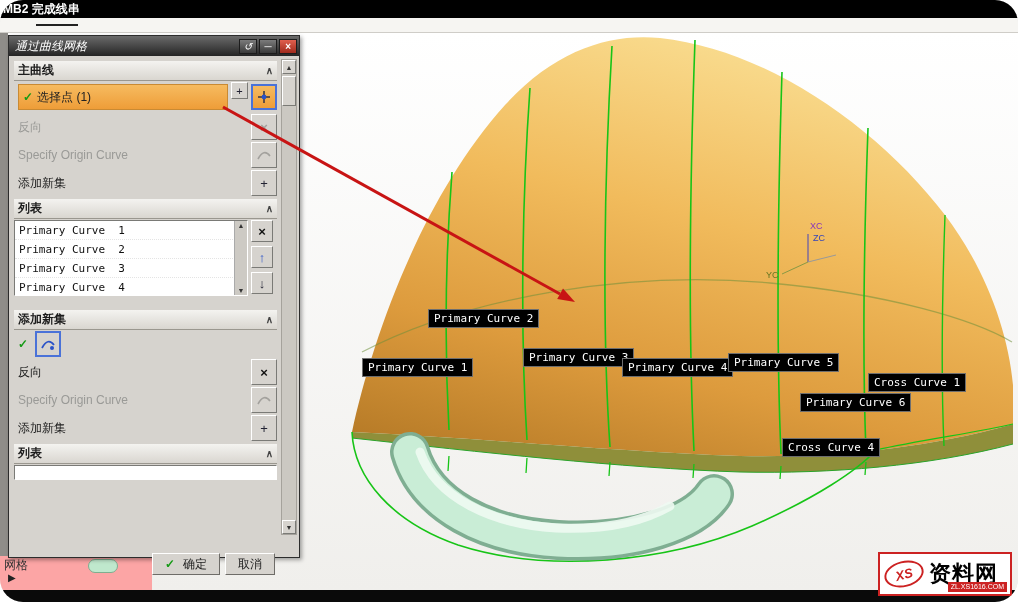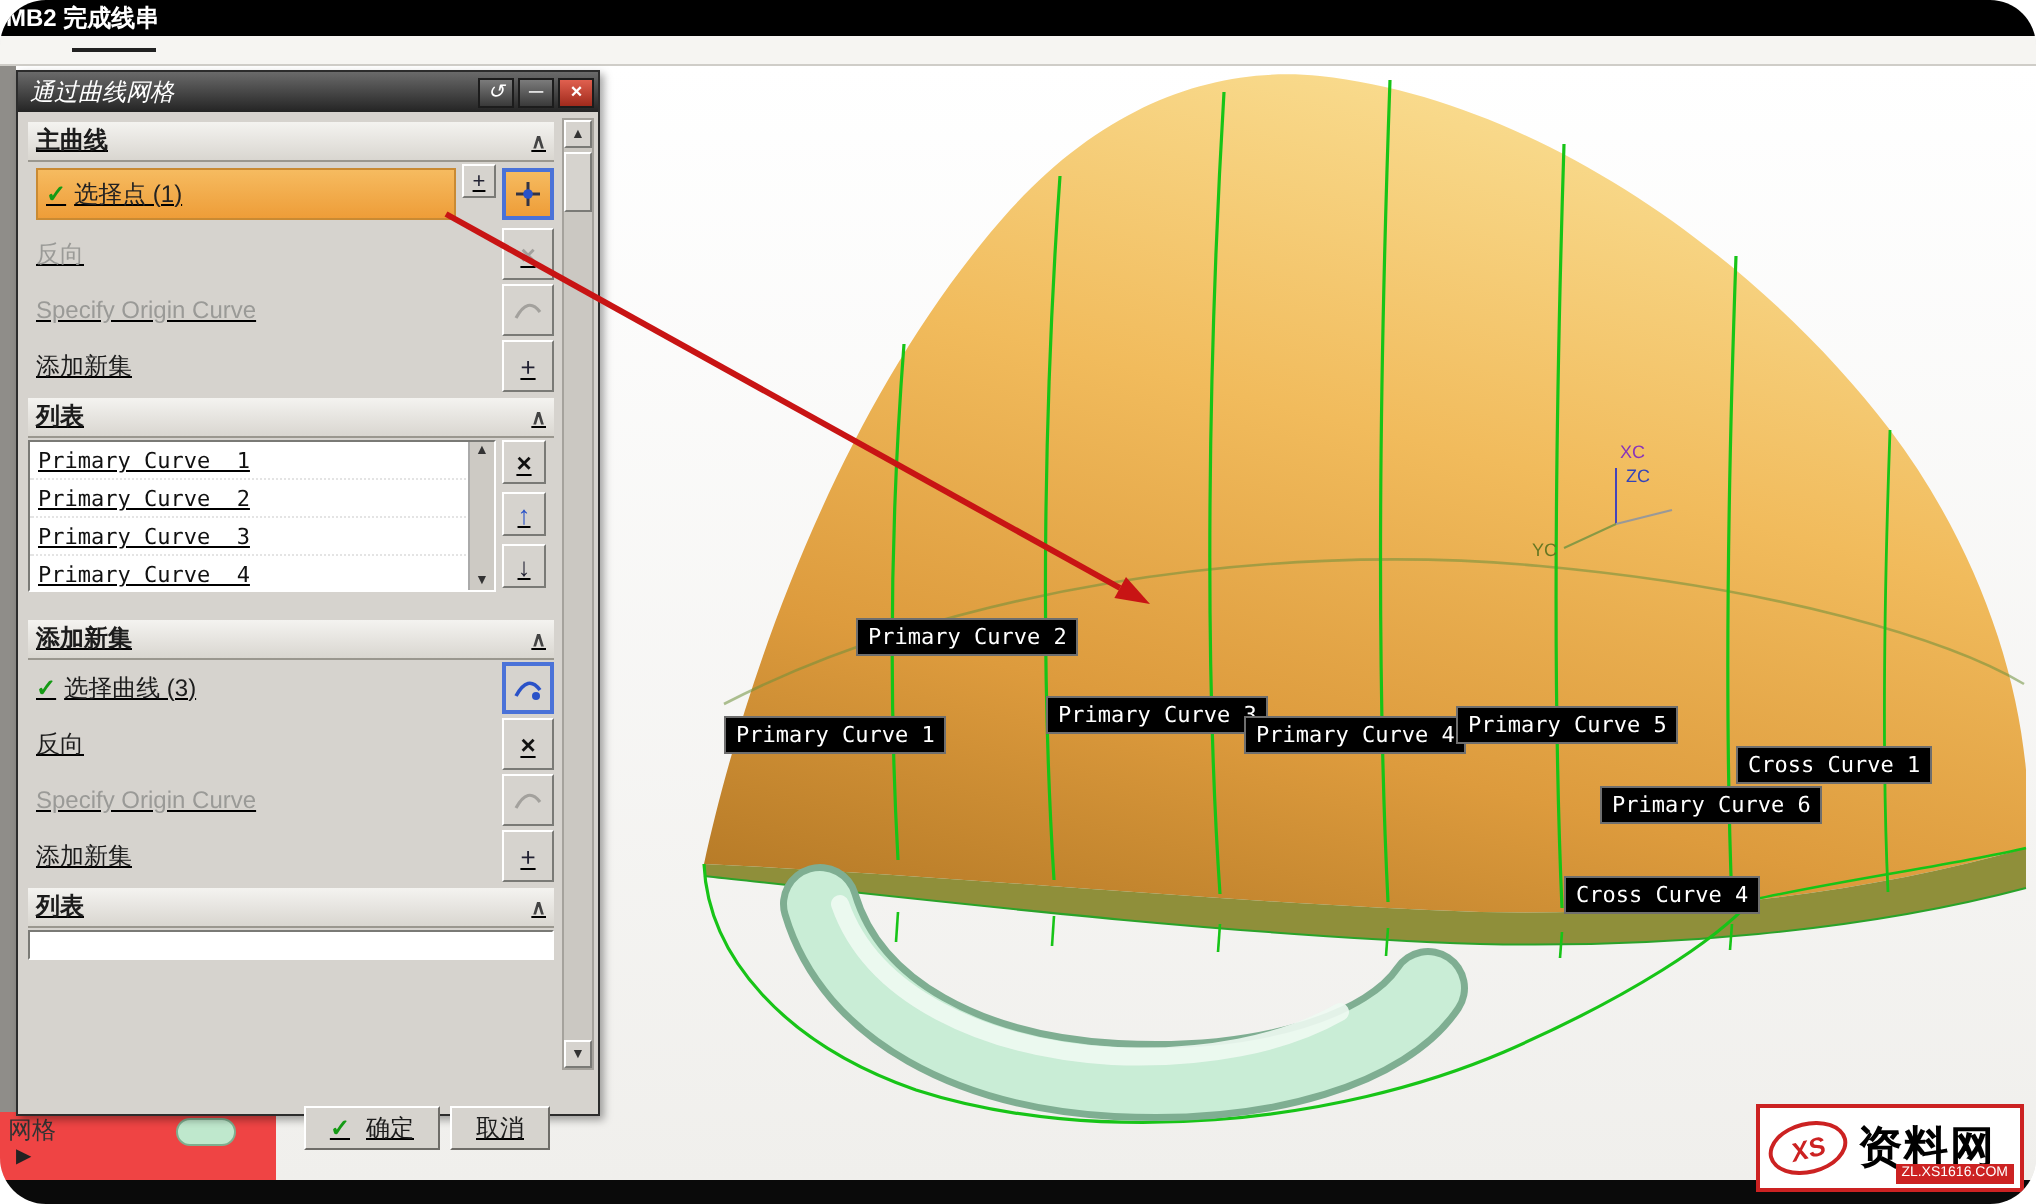--- a/index.html
+++ b/index.html
@@ -25,21 +25,21 @@
 
   
   .dialog { position: absolute; left: 8px; top: 35px; width: 292px; height: 523px; z-index: 10;
             background: #d6d3ce; border: 1px solid #2c2c2c; box-shadow: 2px 2px 4px rgba(0,0,0,.35); }
   .dlg-title { height: 20px; background: linear-gradient(#6a6a6a, #242424); color: #fff; font-size: 12px;
                display: flex; align-items: center; padding: 0 2px 0 6px; font-style: italic; }
   .dlg-title .t { flex: 1; }
   .tb-btn { width: 18px; height: 15px; margin-left: 2px; display: flex; align-items: center; justify-content: center;
             font-size: 10px; color: #fff; background: linear-gradient(#7b7b7b,#3a3a3a); border: 1px solid #1c1c1c; cursor: default; }
   .tb-btn.close { background: linear-gradient(#e0604f,#a02a1c); font-weight: bold; }
-  .dlg-body { position: relative; height: 525px; padding: 3px 22px 4px 5px; display: flex; flex-direction: column; text-decoration: underline; }
+  .dlg-body { position: relative; height: 525px; padding: 3px 22px 4px 5px; display: flex; flex-direction: column; }
 
   .sec-header { height: 20px; background: linear-gradient(#f4f3f0,#d9d6d0); border-bottom: 1px solid #9a978f;
                 display: flex; align-items: center; font-size: 12px; font-weight: bold; color: #1c1c1c; padding: 0 4px; margin-top: 2px; }
   .sec-header .chev { margin-left: auto; font-size: 10px; color: #444; }
 
   .dlg-row { display: flex; align-items: center; min-height: 27px; padding: 1px 0 1px 4px; font-size: 12px; }
   .dlg-row .lab { flex: 1; color: #1c1c1c; }
   .dlg-row .lab.dis { color: #9a9a97; }
   .check { color: #159a15; font-weight: bold; margin-right: 4px; font-size: 12px; }
 
@@ -81,21 +81,21 @@
   .dlg-scroll { position: absolute; right: 2px; top: 23px; width: 16px; height: 476px; background: #cbc8c2;
                 border: 1px solid #a5a29c; display: flex; flex-direction: column; align-items: center; z-index: 11; }
   .sc-arrow { width: 14px; height: 14px; background: #d6d3ce; border-top: 1px solid #fff; border-left: 1px solid #fff;
               border-right: 1px solid #7a7a76; border-bottom: 1px solid #7a7a76; font-size: 7px; color: #333;
               display: flex; align-items: center; justify-content: center; }
   .sc-arrow.bottom { margin-top: auto; }
   .sc-thumb { width: 14px; height: 30px; margin-top: 2px; background: #d6d3ce;
               border-top: 1px solid #fff; border-left: 1px solid #fff; border-right: 1px solid #7a7a76; border-bottom: 1px solid #7a7a76; }
 
   
-  .bl-panel { position: absolute; left: 0; top: 556px; width: 138px; height: 34px; background: #ef4444; z-index: 5;
+  .bl-panel { position: absolute; left: 0; top: 556px; width: 152px; height: 34px; background: #fca5a5; z-index: 5;
               font-size: 12px; color: #333; padding: 1px 4px; }
   .bl-panel .cap { position: absolute; left: 88px; top: 3px; width: 30px; height: 14px; border-radius: 7px;
                    background: #bfe8cd; border: 1px solid #7fae8f; }
   .bl-panel .arr { position: absolute; left: 8px; top: 16px; font-size: 10px; color: #222; }
 
   
   .watermark { position: absolute; left: 878px; top: 552px; width: 134px; height: 44px; background: #fff;
                border: 2px solid #cc2222; z-index: 12; display: flex; align-items: center; padding: 2px 4px; }
   .wm-logo { width: 40px; height: 26px; border: 2px solid #cc2222; border-radius: 50%; transform: rotate(-14deg);
              display: flex; align-items: center; justify-content: center; color: #cc2222; font-weight: bold;
@@ -258,21 +258,20 @@
 
       <div class="gap"></div>
 
       <div class="sec-header">
         <span>添加新集</span>
         <span class="chev">∧</span>
       </div>
 
       <div class="dlg-row">
         <span class="check">✓</span>
-        <span class="lab">选择曲线 (3)</span>
         <span class="ibtn hl">
           <svg width="16" height="16">
               <path d="M2 12 Q8 1 14 9" fill="none" stroke="#2a52c8" stroke-width="1.8"></path>
               <circle cx="12" cy="12" r="2" fill="#2a52c8"></circle>
             </svg>
         </span>
       </div>
 
       <div class="dlg-row">
         <span class="lab">反向</span>

